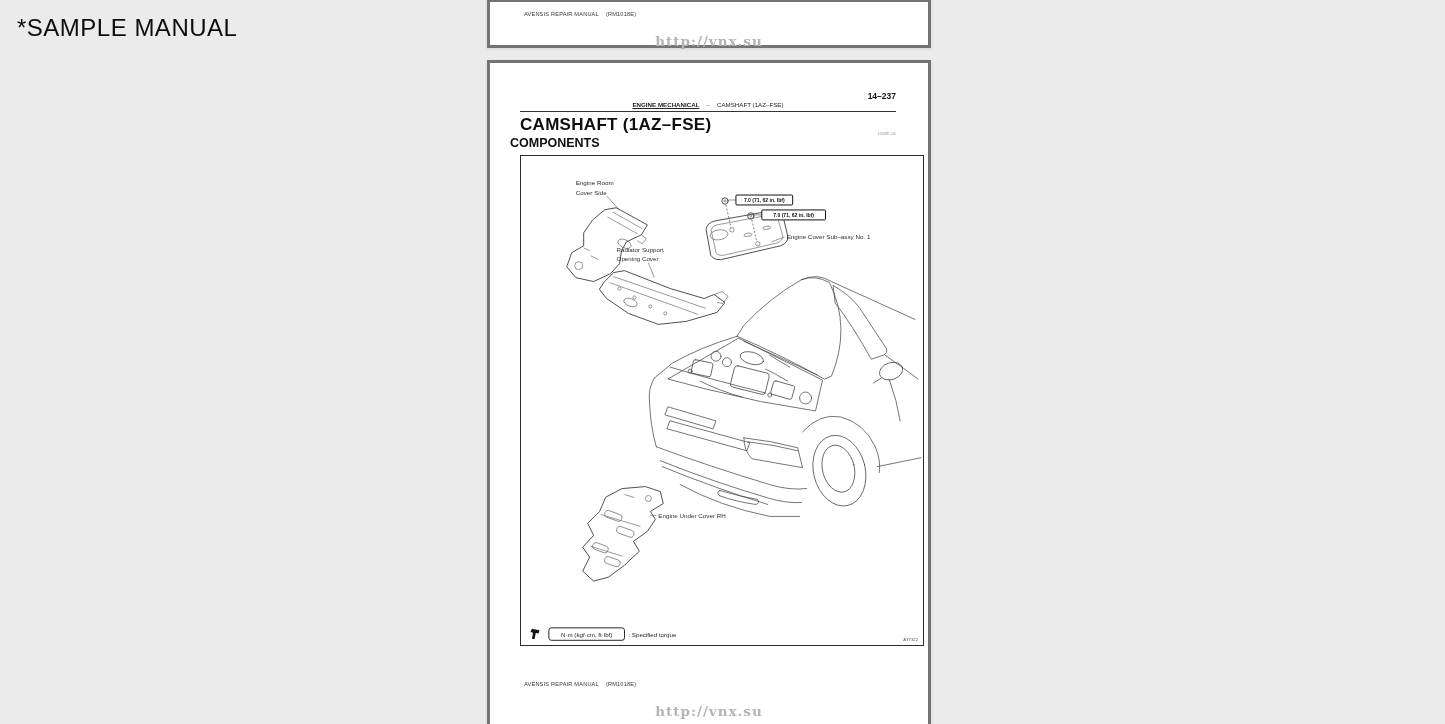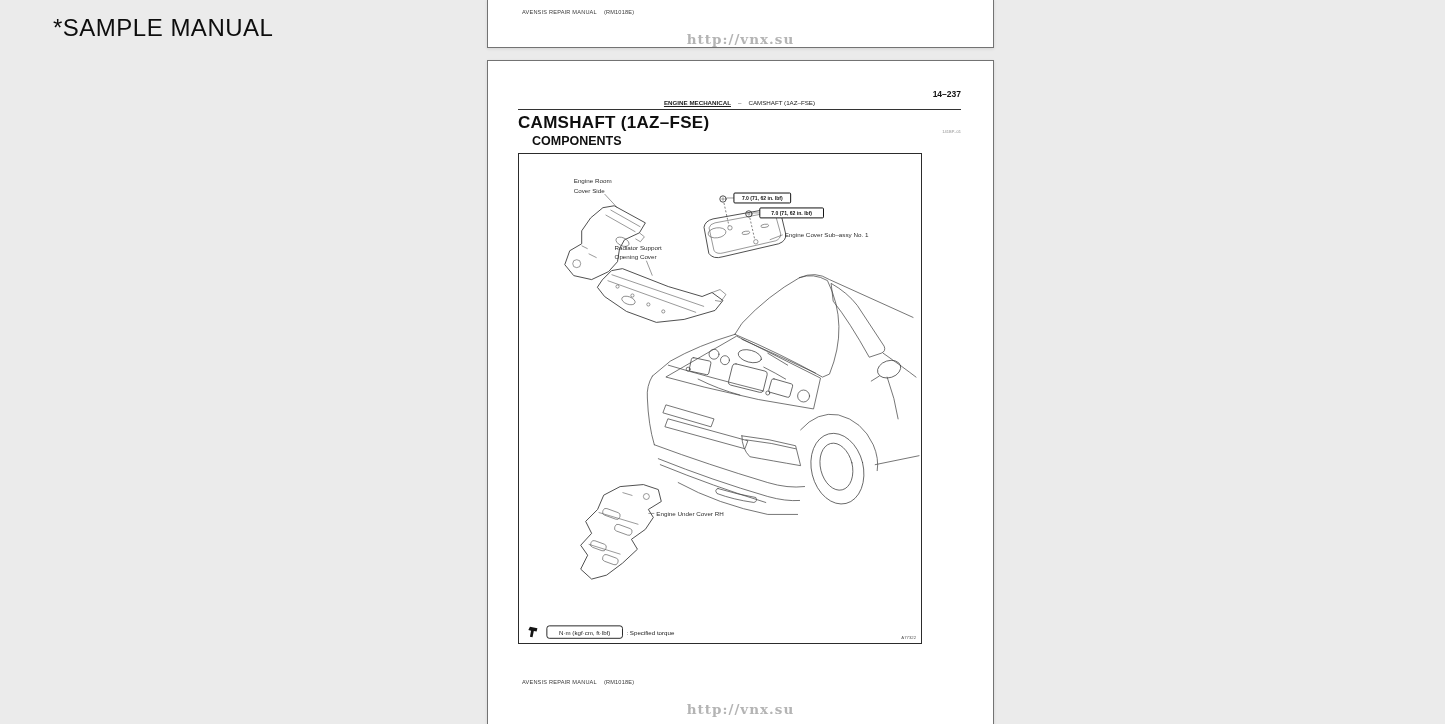--- a/index.html
+++ b/index.html
@@ -6,26 +6,26 @@
   html,body { width:1445px; height:724px; }
   body {
     background:#ebebeb;
     font-family:"Liberation Sans", sans-serif;
     position:relative;
     overflow:hidden;
     color:#1c1c1c;
   }
   .stamp {
     position:absolute; left:17px; top:14px;
-    font-size:24px; color:#0d0d0d; letter-spacing:0.5px;margin-left:36px;
+    font-size:24px; color:#0d0d0d; letter-spacing:0.5px;
   }
   .page {
-    position:absolute; left:487px; width:507px;
+    position:absolute; left:487px; width:444px;
     background:#ffffff;
-    border:1px solid #737373;
+    border:3px solid #737373;
     box-shadow:0 1px 3px rgba(0,0,0,0.10);
   }
   .page-prev { top:-1px; height:49px; }
   .page-main { top:60px; height:680px; }
 
   .doc-head {
     position:absolute; left:34px; font-size:5.6px; color:#3a3a3a;
     letter-spacing:0.2px; white-space:nowrap;
   }
   .doc-head .code { margin-left:7px; }
@@ -48,21 +48,21 @@
     white-space:nowrap;
   }
   .running-header .rh-section { font-weight:bold; text-decoration:underline; }
   .running-header .rh-sep { margin:0 7px; color:#444; }
   .page-title {
     position:absolute; left:30px; top:52px;
     font-size:17px; font-weight:bold; color:#0f0f0f; letter-spacing:0.3px;
     white-space:nowrap;
   }
   .page-subtitle {
-    position:absolute; left:44px; top:73px;
+    position:absolute; left:20px; top:73px;
     font-size:12.5px; font-weight:bold; color:#0f0f0f;
   }
   .revision-code {
     position:absolute; right:32px; top:68px;
     font-size:4px; color:#8f8f8f;
   }
   .figure-box {
     position:absolute; left:30px; top:92px;
     width:404px; height:491px;
     border:1.2px solid #2c2c2c;

